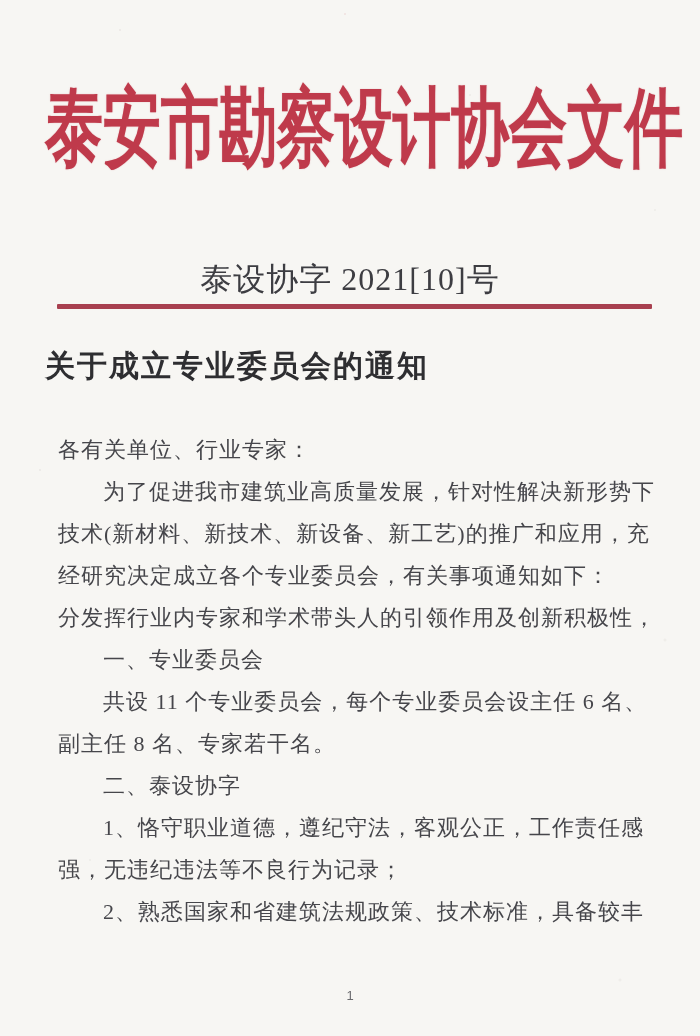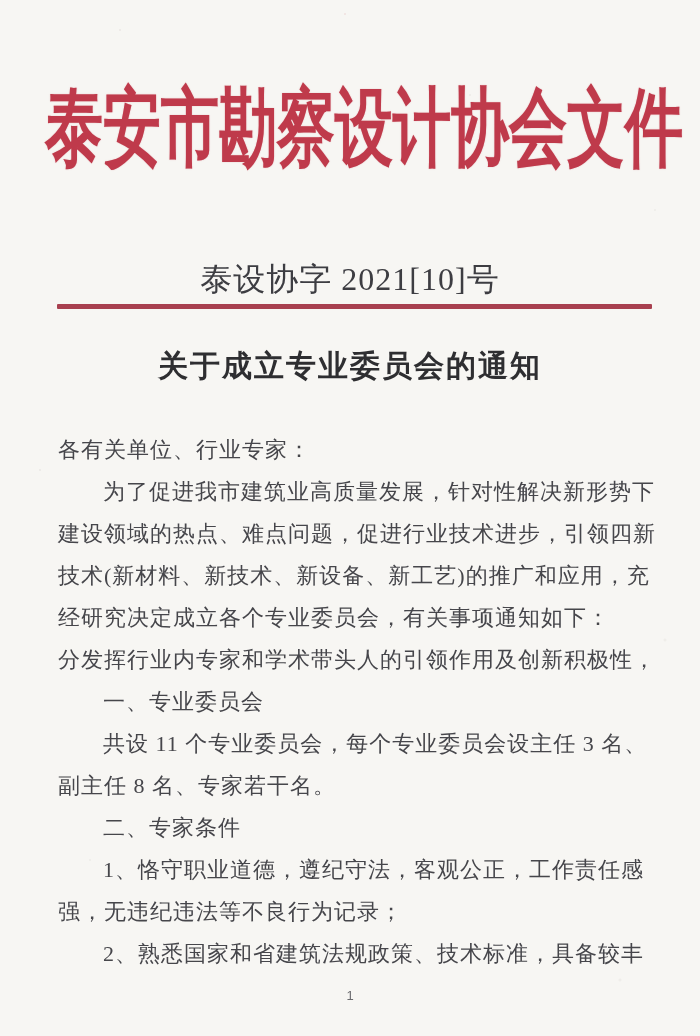--- a/index.html
+++ b/index.html
@@ -78,26 +78,26 @@
     background: #a8404f;
     border-radius: 1px;
   }
 
   
   .notice-title {
     position: absolute;
     top: 346px;
     left: 0;
     width: 700px;
-    text-align: center;
     font-family: "Liberation Sans", "DejaVu Sans", sans-serif;
     font-weight: 700;
     font-size: 30px;
     letter-spacing: 2px;
     color: #2e2e31;
+    padding-left: 45px;
   }
 
   
   .doc-body {
     position: absolute;
     top: 429px;
     left: 58px;
     width: 590px;
     font-size: 22px;
     line-height: 42px;
@@ -136,28 +136,27 @@
 
   <div class="doc-number">泰设协字 2021[10]号</div>
 
   <div class="red-rule"></div>
 
   <div class="notice-title">关于成立专业委员会的通知</div>
 
   <div class="doc-body">
     <div class="line">各有关单位、行业专家：</div>
     <div class="line indent">为了促进我市建筑业高质量发展，针对性解决新形势下</div>
-    <div class="line">建设领域的热点、难点问题，促进行业技术进步，引领四新</div>
     <div class="line">技术(新材料、新技术、新设备、新工艺)的推广和应用，充</div>
     <div class="line">经研究决定成立各个专业委员会，有关事项通知如下：</div>
     <div class="line">分发挥行业内专家和学术带头人的引领作用及创新积极性，</div>
     <div class="line indent">一、专业委员会</div>
-    <div class="line indent">共设 11 个专业委员会，每个专业委员会设主任 3 名、</div>
+    <div class="line indent">共设 11 个专业委员会，每个专业委员会设主任 6 名、</div>
     <div class="line">副主任 8 名、专家若干名。</div>
-    <div class="line indent">二、专家条件</div>
+    <div class="line indent">二、泰设协字</div>
     <div class="line indent">1、恪守职业道德，遵纪守法，客观公正，工作责任感</div>
     <div class="line">强，无违纪违法等不良行为记录；</div>
     <div class="line indent">2、熟悉国家和省建筑法规政策、技术标准，具备较丰</div>
   </div>
 
   <div class="page-number">1</div>
 
 </div>
 
 </body></html>

